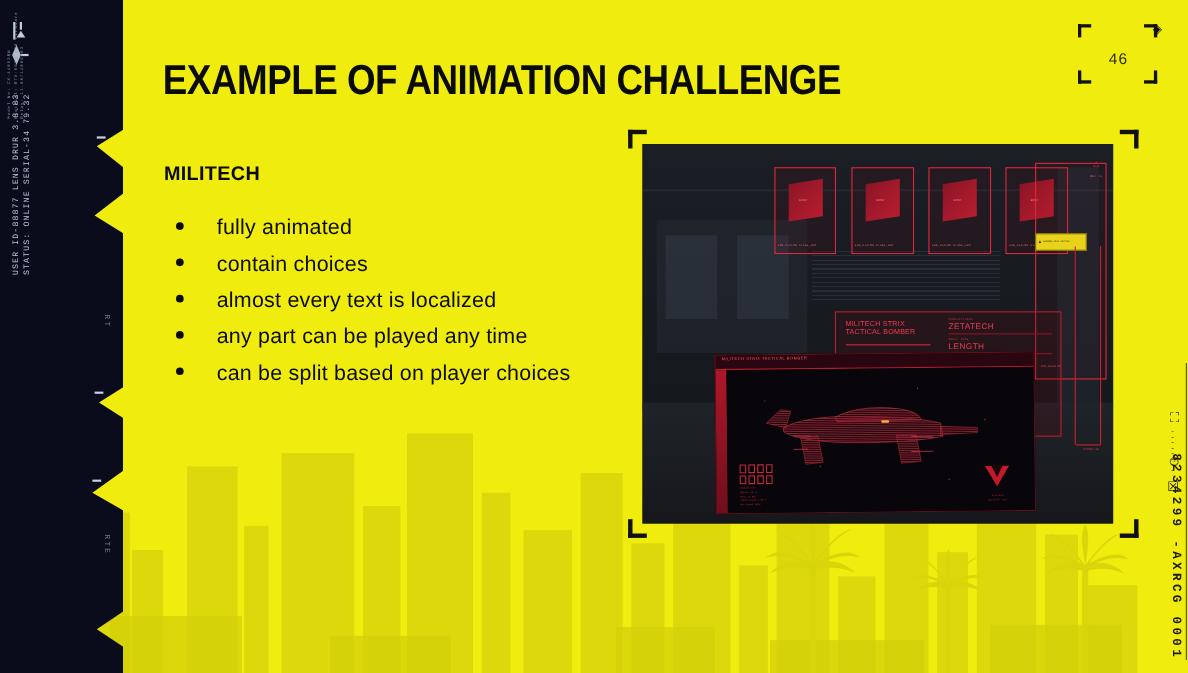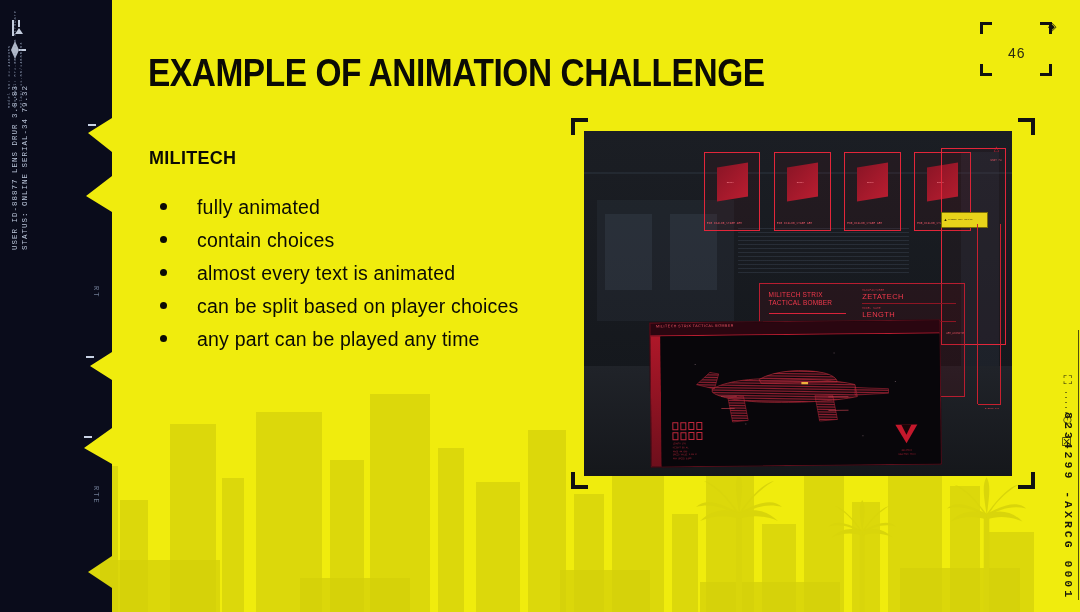--- a/index.html
+++ b/index.html
@@ -361,29 +361,29 @@
   <div class="bullet-row">
     <span class="bullet-dot"></span>
     <span class="bullet-text">fully animated</span>
   </div>
   <div class="bullet-row">
     <span class="bullet-dot"></span>
     <span class="bullet-text">contain choices</span>
   </div>
   <div class="bullet-row">
     <span class="bullet-dot"></span>
-    <span class="bullet-text">almost every text is animated</span>
+    <span class="bullet-text">almost every text is localized</span>
+  </div>
+  <div class="bullet-row">
+    <span class="bullet-dot"></span>
+    <span class="bullet-text">any part can be played any time</span>
   </div>
   <div class="bullet-row">
     <span class="bullet-dot"></span>
     <span class="bullet-text">can be split based on player choices</span>
-  </div>
-  <div class="bullet-row">
-    <span class="bullet-dot"></span>
-    <span class="bullet-text">any part can be played any time</span>
   </div>
 </div>
 
 <div class="shot-corner sc-tl"></div>
 <div class="shot-corner sc-tr"></div>
 <div class="shot-corner sc-bl"></div>
 <div class="shot-corner sc-br"></div>
 
 <div class="shot-wrap">
   <div class="shot">

